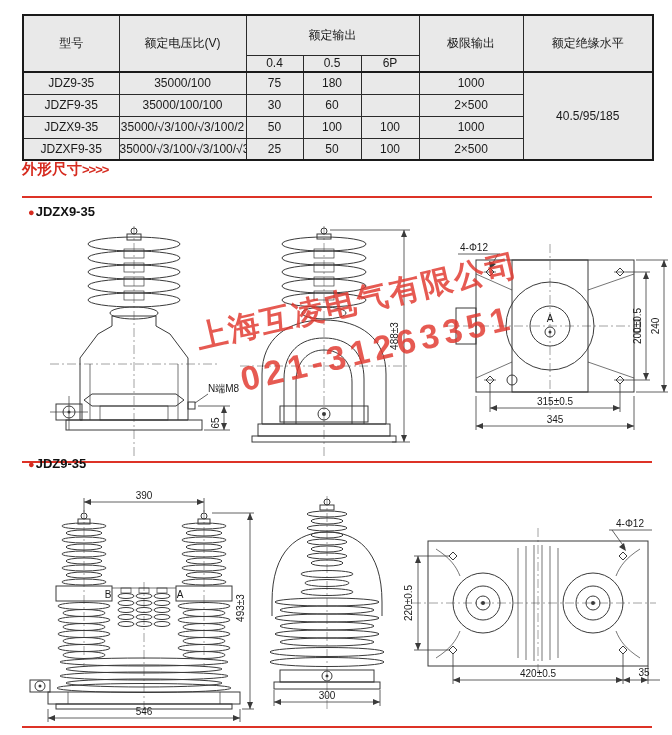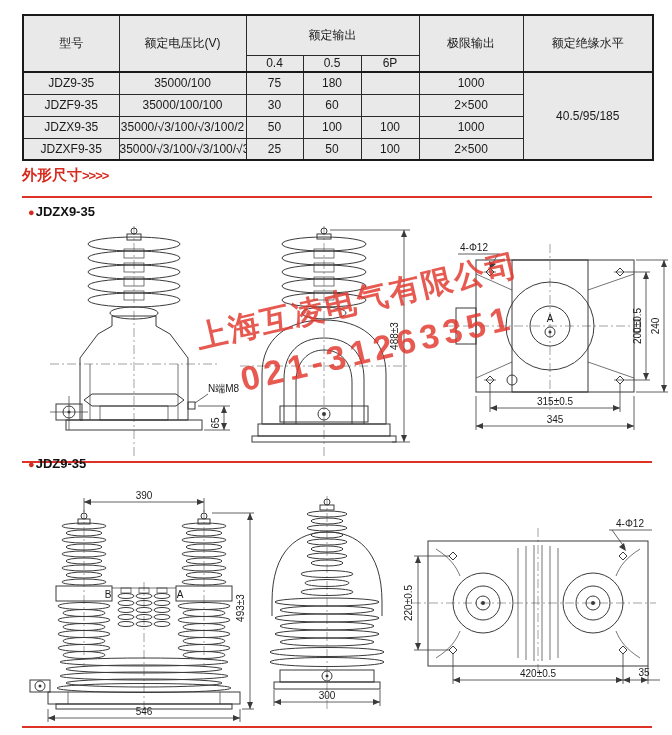--- a/index.html
+++ b/index.html
@@ -10,21 +10,21 @@
   table.spec{position:absolute;left:22px;top:14px;width:630px;border-collapse:collapse;
              border:2px solid #1a1a1a;table-layout:fixed;}
   table.spec td,table.spec th{border:1px solid #2a2a2a;background:#e9e9e9;
              font-size:12px;font-weight:normal;text-align:center;vertical-align:middle;
              padding:0;overflow:hidden;white-space:nowrap;}
   table.spec thead{border-bottom:2px solid #1a1a1a;}
   tr.hrow1{height:40px;} tr.hrow2{height:17px;} tr.drow{height:22px;}
   td.ratio{font-size:11px;} td.ratio-tight{font-size:10px;}
 
   
-  .sec-title{position:absolute;left:22px;top:166px;color:#d62b1f;font-size:15px;font-weight:bold;}
+  .sec-title{position:absolute;left:22px;top:160px;color:#d62b1f;font-size:15px;font-weight:bold;}
   .sec-title .chev{font-size:13px;letter-spacing:-1px;}
   .rule{position:absolute;left:22px;width:630px;height:2px;background:#dd3226;}
   .rule1{top:196px;} .rule2{top:461px;} .rule3{top:726px;}
   .model-head{position:absolute;left:28px;font-size:13px;font-weight:bold;color:#111;text-align:center;}
   .model-head .dot{color:#d62b1f;font-size:11px;margin-right:1px;}
   .mh1{top:204px;} .mh2{top:456px;}
 
   
   .watermark{position:absolute;left:192px;top:318px;z-index:6;pointer-events:none;
              transform:rotate(-13deg);transform-origin:0 0;white-space:nowrap;

